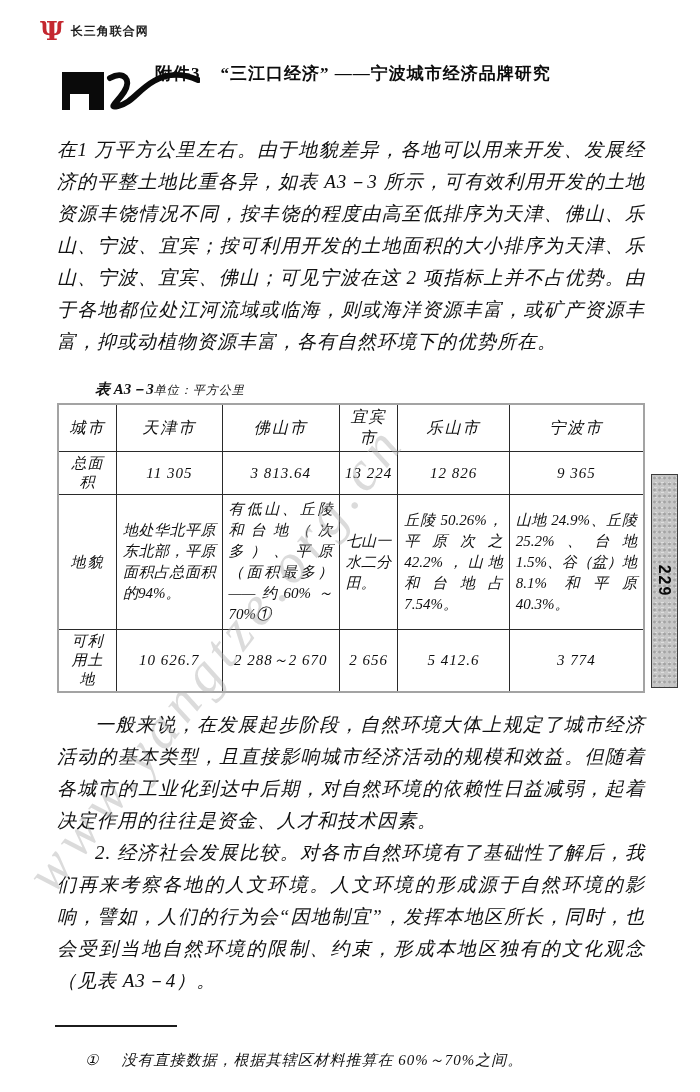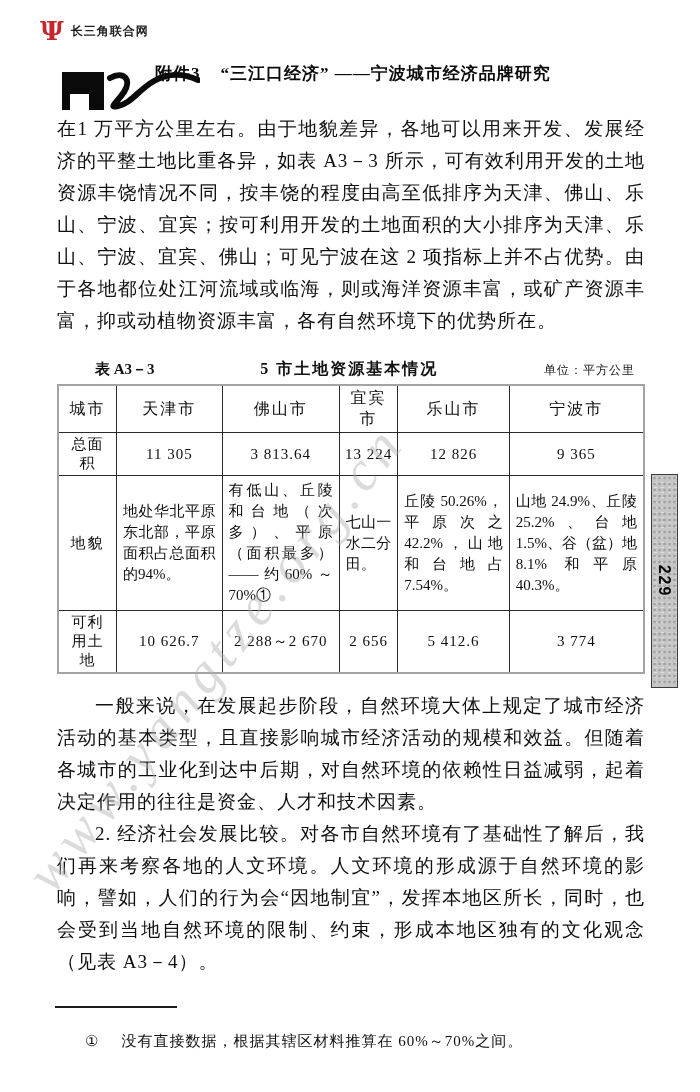--- a/index.html
+++ b/index.html
@@ -58,21 +58,21 @@
   }
   .brush-swoosh{position:absolute;left:18px;top:0;}
   .doc-title{
     position:absolute;left:95px;top:0;margin:0;
     font-size:17px;font-weight:bold;color:#0c0c0c;
     letter-spacing:1px;white-space:nowrap;
   }
   .doc-title .attach{margin-right:20px;}
   
   .content{
-    position:absolute;left:57px;top:113px;width:588px;z-index:2;
+    position:absolute;left:57px;top:134px;width:588px;z-index:2;font-style:italic;
   }
   .para{
     margin:0;
     font-size:19px;line-height:32px;letter-spacing:1px;
     text-align:justify;color:#101010;
   }
   .para.indent{text-indent:2em;}
   
   .table-block{margin-top:22px;margin-bottom:16px;}
   .table-caption{
@@ -158,21 +158,20 @@
     </h1>
   </div>
 
   <div class="content">
 
     <p class="para">在1 万平方公里左右。由于地貌差异，各地可以用来开发、发展经济的平整土地比重各异，如表 A3－3 所示，可有效利用开发的土地资源丰饶情况不同，按丰饶的程度由高至低排序为天津、佛山、乐山、宁波、宜宾；按可利用开发的土地面积的大小排序为天津、乐山、宁波、宜宾、佛山；可见宁波在这 2 项指标上并不占优势。由于各地都位处江河流域或临海，则或海洋资源丰富，或矿产资源丰富，抑或动植物资源丰富，各有自然环境下的优势所在。</p>
 
     <div class="table-block">
       <div class="table-caption">
         <span class="cap-label">表 A3－3</span>
-        <span class="cap-title">5 市土地资源基本情况</span>
         <span class="cap-unit">单位：平方公里</span>
       </div>
 
       <table class="data">
         <colgroup>
           <col style="width:10%">
             <col style="width:18%">
             <col style="width:20%">
           <col style="width:10%">
             <col style="width:19%">

